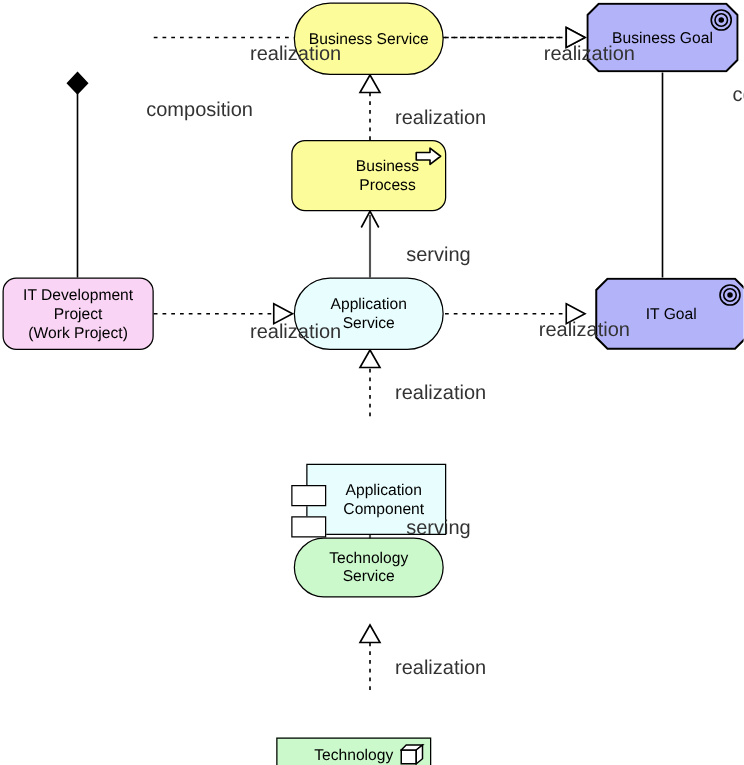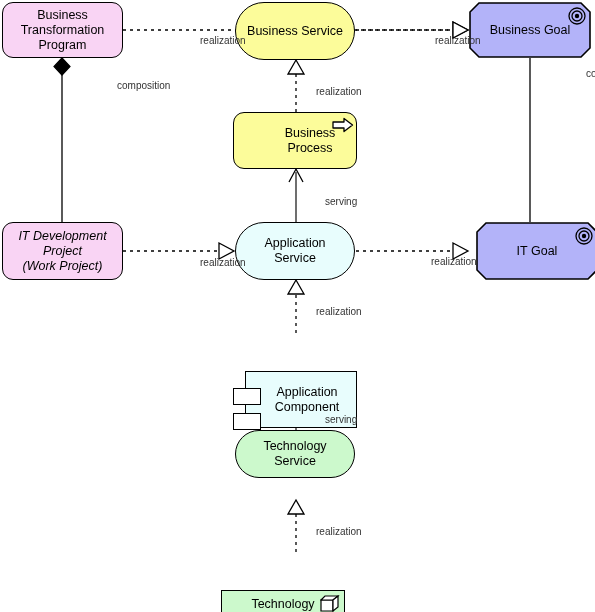--- a/index.html
+++ b/index.html
@@ -77,21 +77,21 @@
     top: 4px;
     right: 4px;
     width: 20px;
     height: 20px;
     z-index: 5;
   }
   .node-icon svg { display: block; }
 
   .edge-label {
     position: absolute;
-    font-size: 10px;
+    font-size: 16px;
     color: #333333;
     white-space: nowrap;
     z-index: 4;
     background: transparent;
     padding-left: 48px;
   }
 </style>
 </head>
 <body>
 
@@ -147,25 +147,20 @@
       <line x1="296" y1="442" x2="296" y2="392" stroke="#555555" stroke-width="1.7"></line>
       <path d="M 289 402 L 296 389 L 303 402" fill="none" stroke="#000" stroke-width="1.3"></path>
     </g>
 
     <g>
       <line x1="296" y1="552" x2="296" y2="514" stroke="#000" stroke-width="1.3" stroke-dasharray="3,4"></line>
       <path d="M 288 514 L 296 500 L 304 514 Z" fill="#ffffff" stroke="#000" stroke-width="1.3"></path>
     </g>
   </svg>
 
-  <div class="node shape-rounded" style="left:2px; top:2px; width:121px; height:56px; background:#f9d4f4;">
-    <span class="label">Business
-Transformation
-Program</span>
-  </div>
 
   <div class="node shape-stadium" style="left:235px; top:2px; width:120px; height:58px; background:#fcfc9a;">
     <span class="label">Business Service</span>
   </div>
 
   <div class="node shape-octagon" style="left:469px; top:2px; width:122px; height:56px;">
     <span class="oct-fill">
       <svg viewBox="0 0 122 56" preserveAspectRatio="none">
         <polygon points="10,1 112,1 121,10 121,46 112,55 10,55 1,46 1,10" fill="#b3b3f9" stroke="#000000" stroke-width="1.6" vector-effect="non-scaling-stroke"></polygon>
       </svg>
@@ -182,21 +177,21 @@
 
   <div class="node shape-rounded" style="left:233px; top:112px; width:124px; height:57px; background:#fcfc9a;padding-left:30px;">
     <span class="node-icon">
       <svg width="22" height="16" viewBox="0 0 22 16">
         <path d="M 1 5 L 12 5 L 12 1.5 L 20.5 8 L 12 14.5 L 12 11 L 1 11 Z" fill="#ffffff" stroke="#000" stroke-width="1.3" stroke-linejoin="round"></path>
       </svg>
     </span>
     <span class="label">Business Process</span>
   </div>
 
-  <div class="node shape-rounded" style="left:2px; top:222px; width:121px; height:58px; background:#f9d4f4;font-style:italic;">
+  <div class="node shape-rounded" style="left:2px; top:222px; width:121px; height:58px; background:#f9d4f4;">
     <span class="label">IT Development
 Project
 (Work Project)</span>
   </div>
 
   <div class="node shape-stadium" style="left:235px; top:222px; width:120px; height:58px; background:#e8fdfd;">
     <span class="label">Application Service</span>
   </div>
 
   <div class="node shape-octagon" style="left:476px; top:222px; width:122px; height:58px;">

